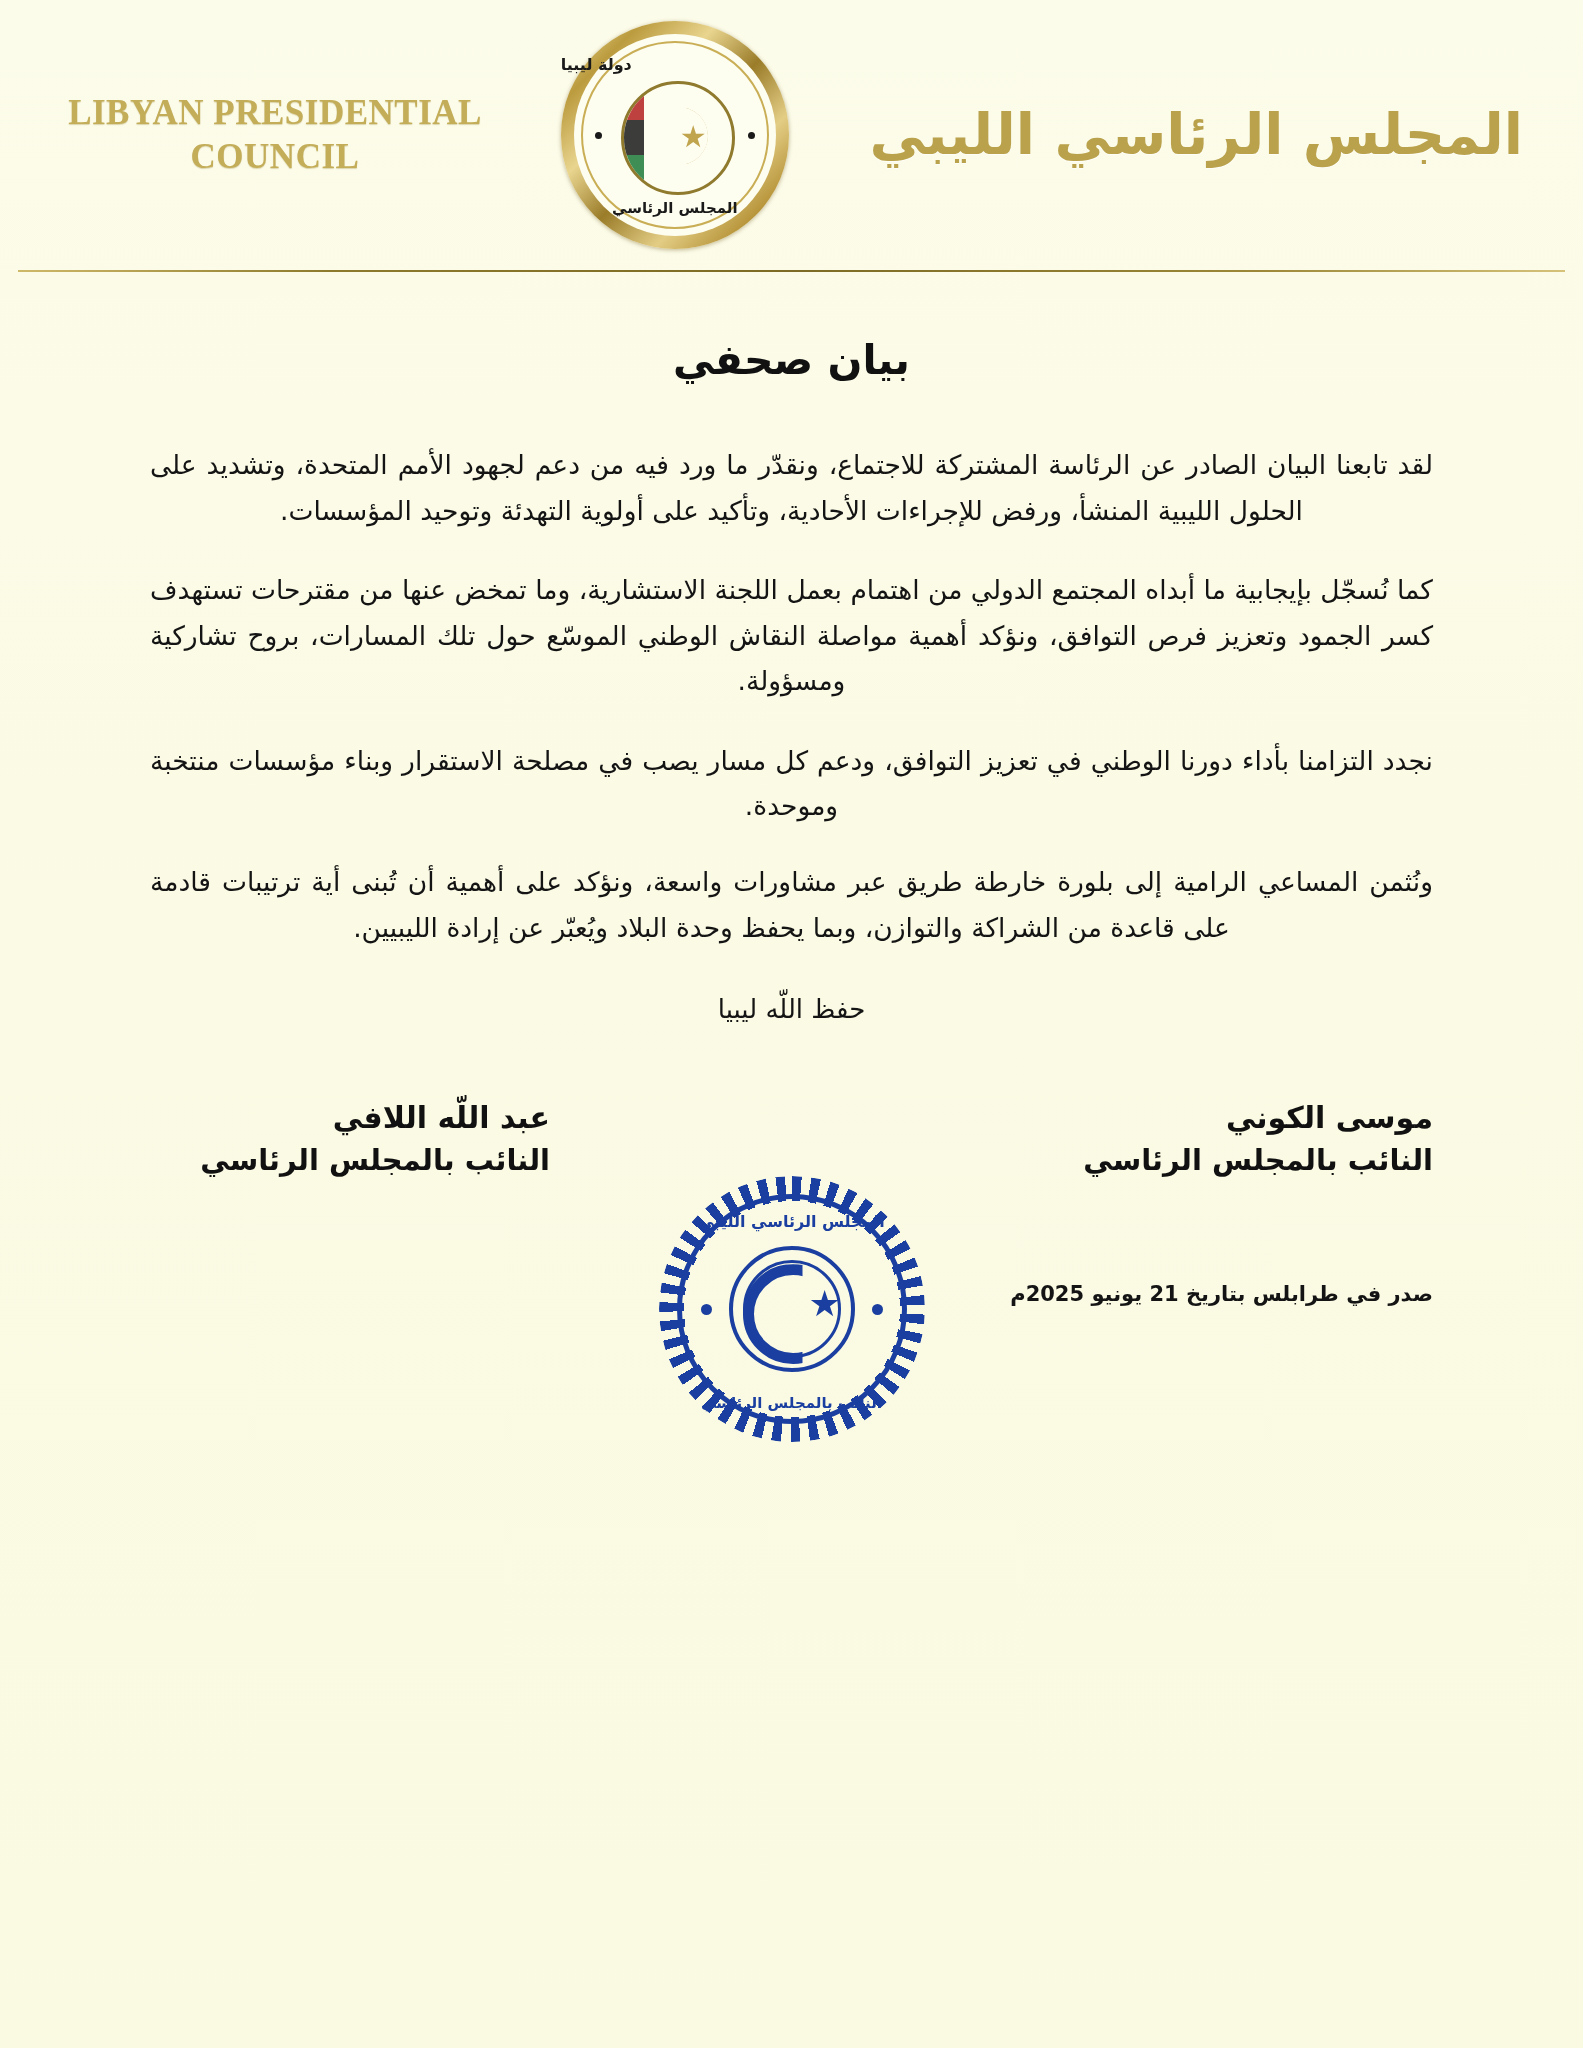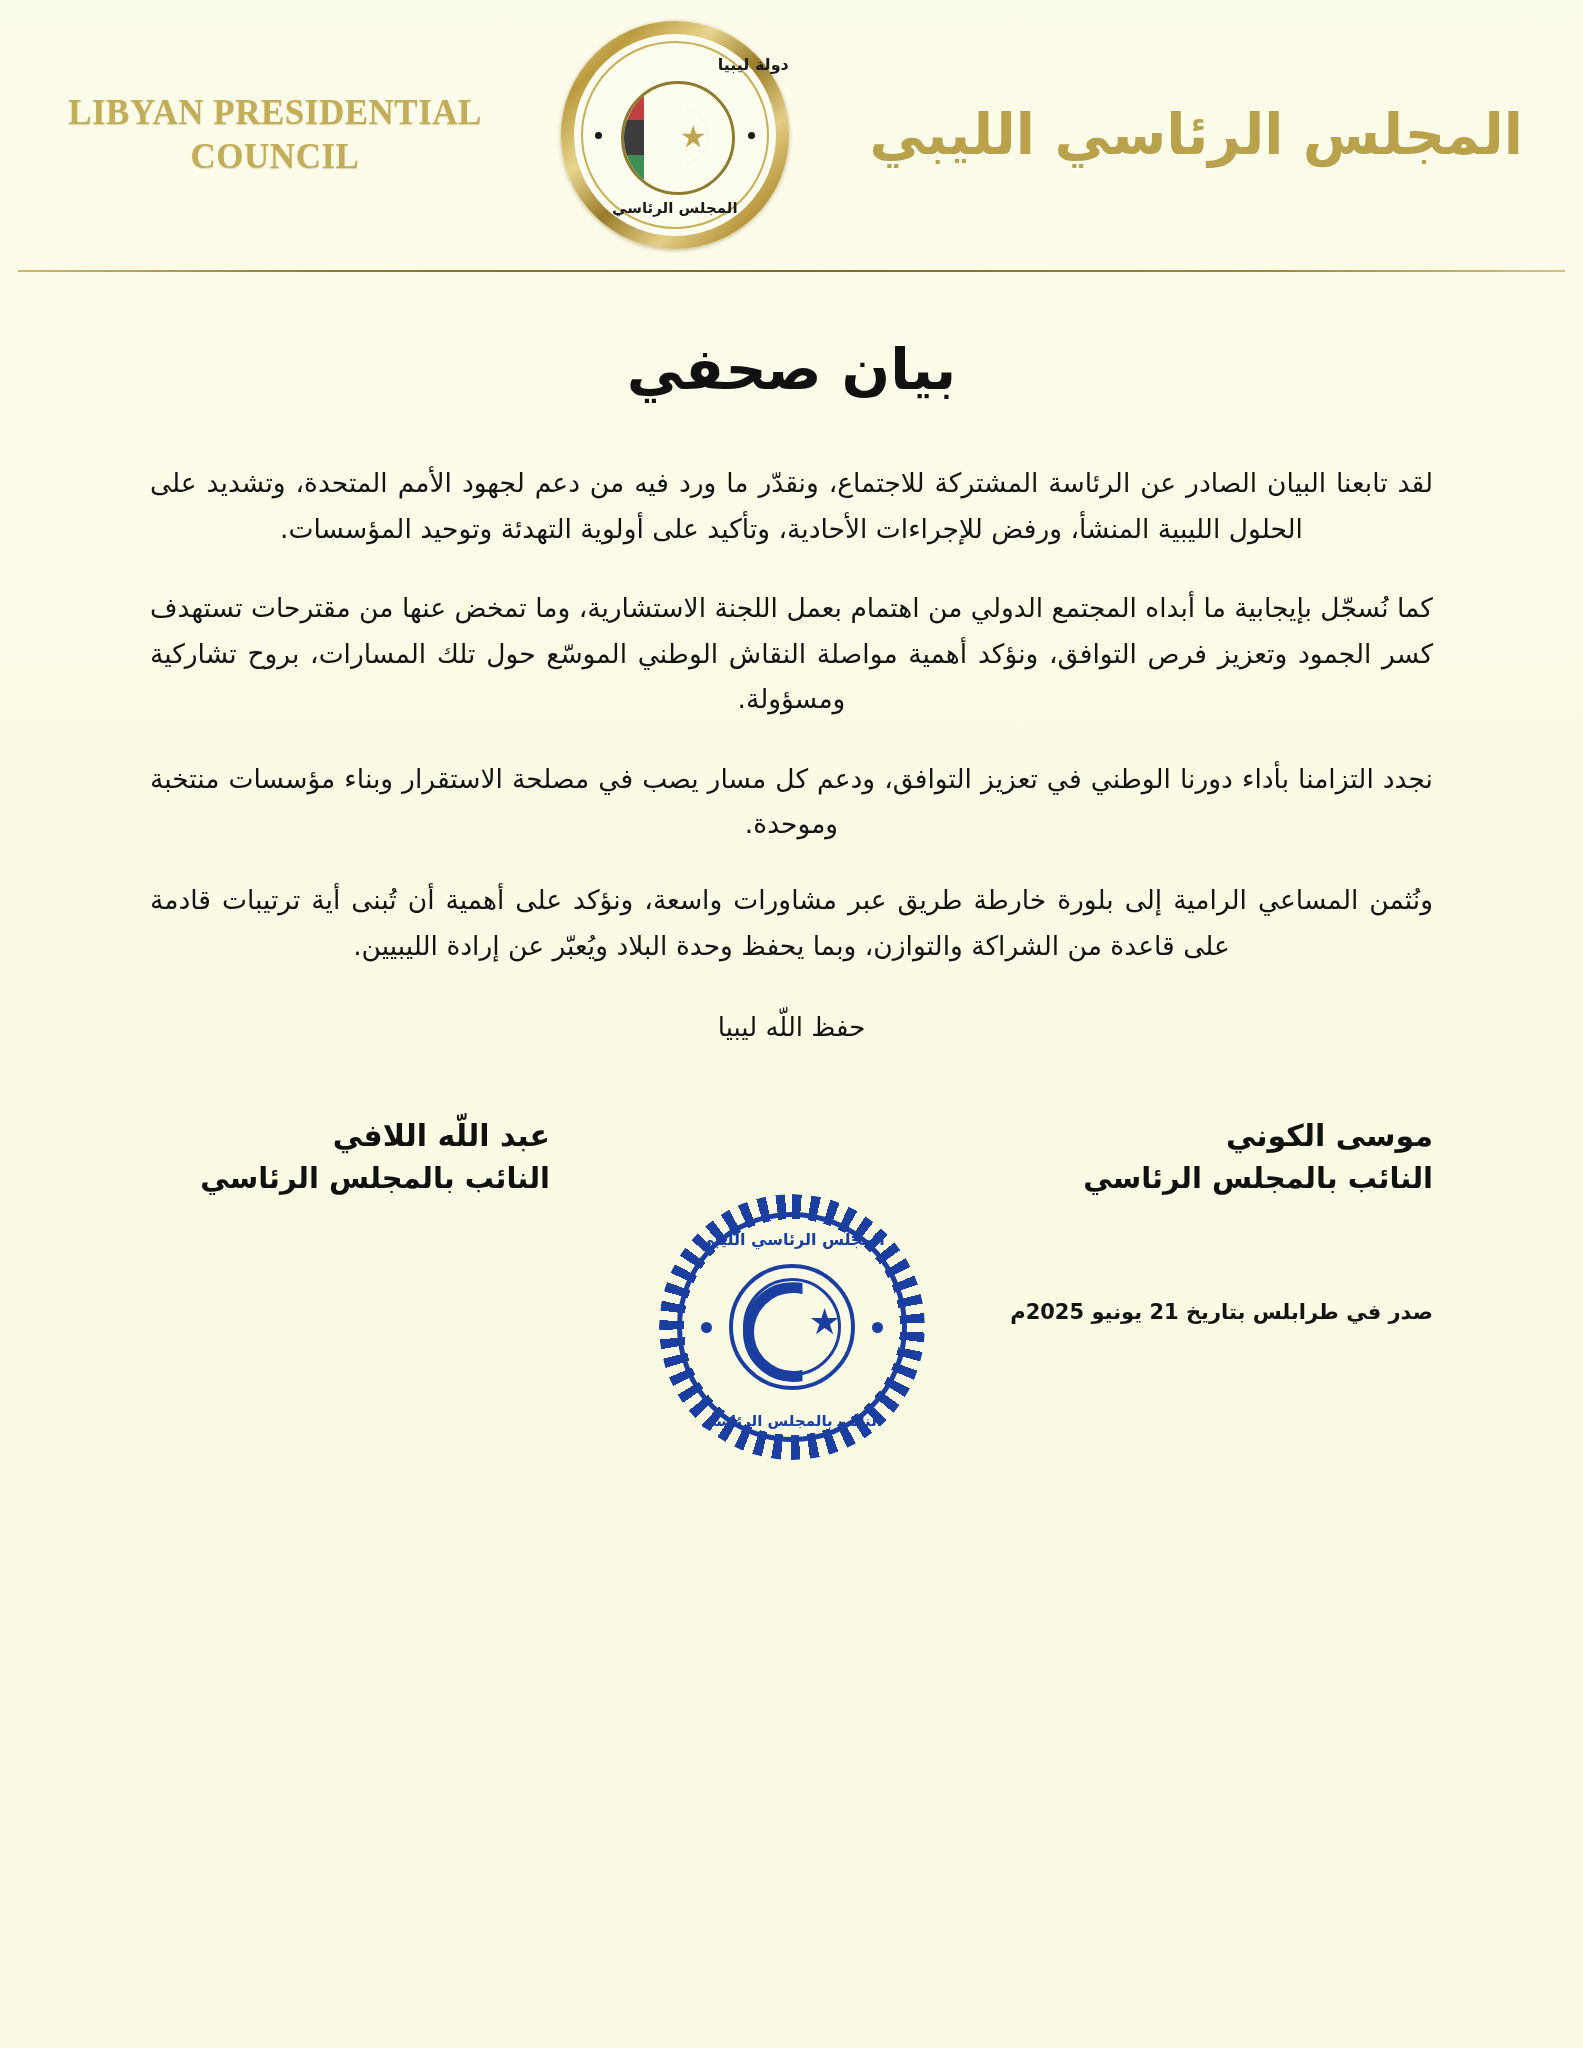--- a/index.html
+++ b/index.html
@@ -113,21 +113,21 @@
   }
   .emblem .star{
     position:absolute;
     left:56px;top:38px;
     font-size:30px;
     line-height:1;
     color:#c0a44e;
   }
   .emblem .arabic-top{
     position:absolute;left:0;right:0;top:34px;
-    text-align:right;font-size:16px;color:#1a1a1a;font-weight:700;
+    text-align:left;font-size:16px;color:#1a1a1a;font-weight:700;
   }
   .emblem .arabic-bot{
     position:absolute;left:0;right:0;bottom:32px;
     text-align:center;font-size:15px;color:#1a1a1a;font-weight:700;
   }
   .emblem .dot-l,.emblem .dot-r{
     position:absolute;top:50%;margin-top:-3px;
     width:7px;height:7px;border-radius:50%;background:#1a1a1a;
   }
   .emblem .dot-l{left:34px;}
@@ -140,21 +140,21 @@
   }
 
   
   .content{
     padding:64px 150px 0 150px;
     box-sizing:border-box;
     direction:rtl;
   }
   .doc-title{
     text-align:center;
-    font-size:57px;
+    font-size:41px;
     font-weight:700;
     color:#111;
     margin:0 0 58px 0;
     font-family:"DejaVu Sans", sans-serif;
     letter-spacing:-.5px;
   }
   .para{
     font-size:26.5px;
     line-height:1.72;
     color:#141414;

